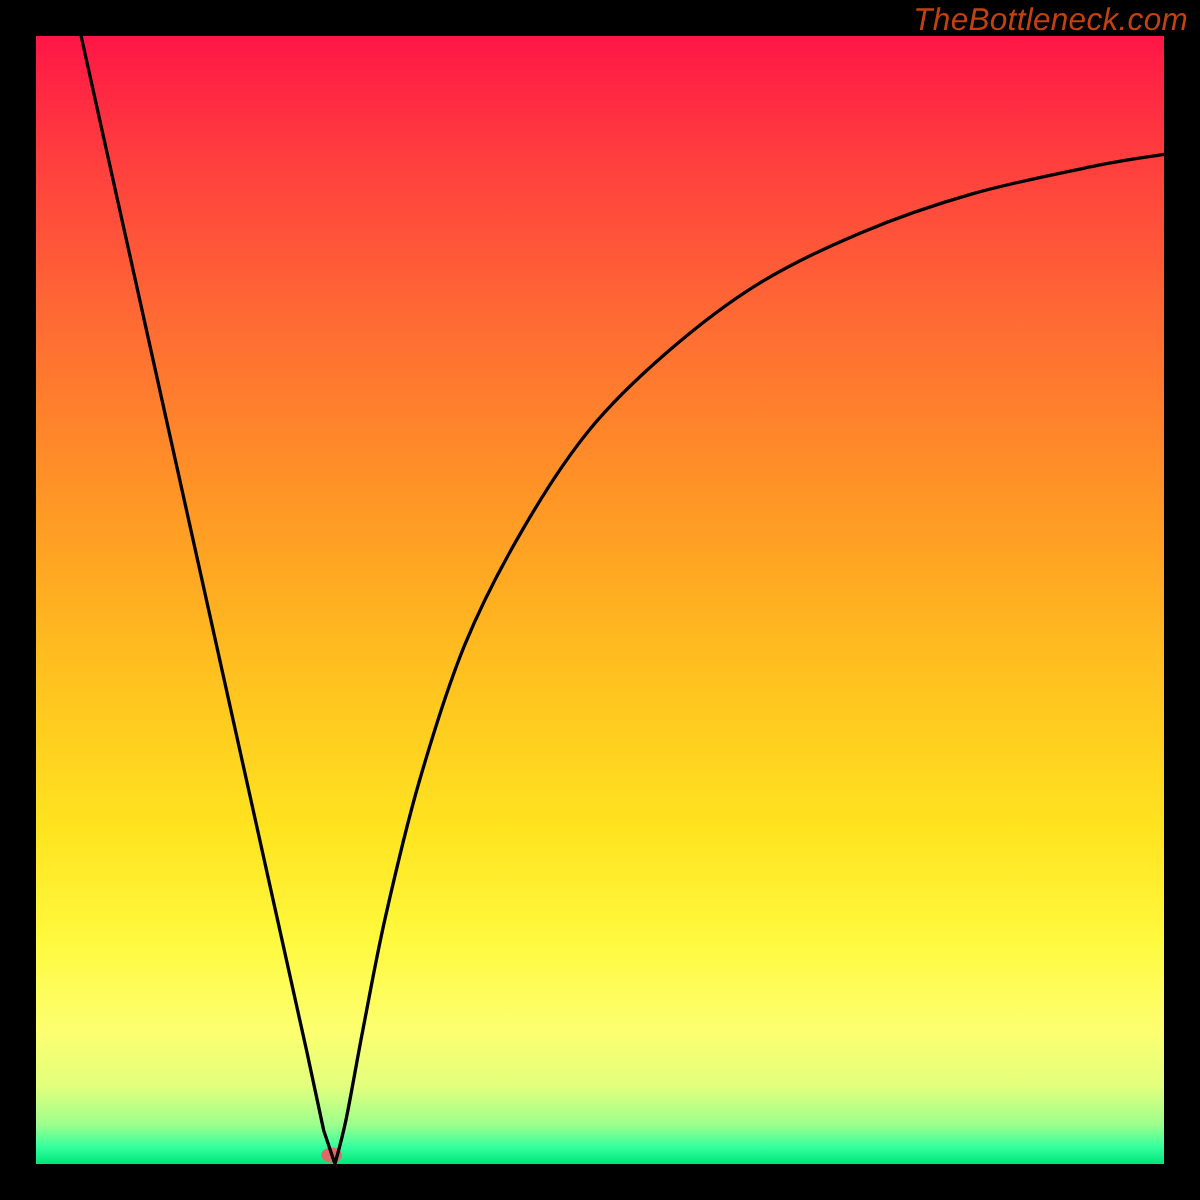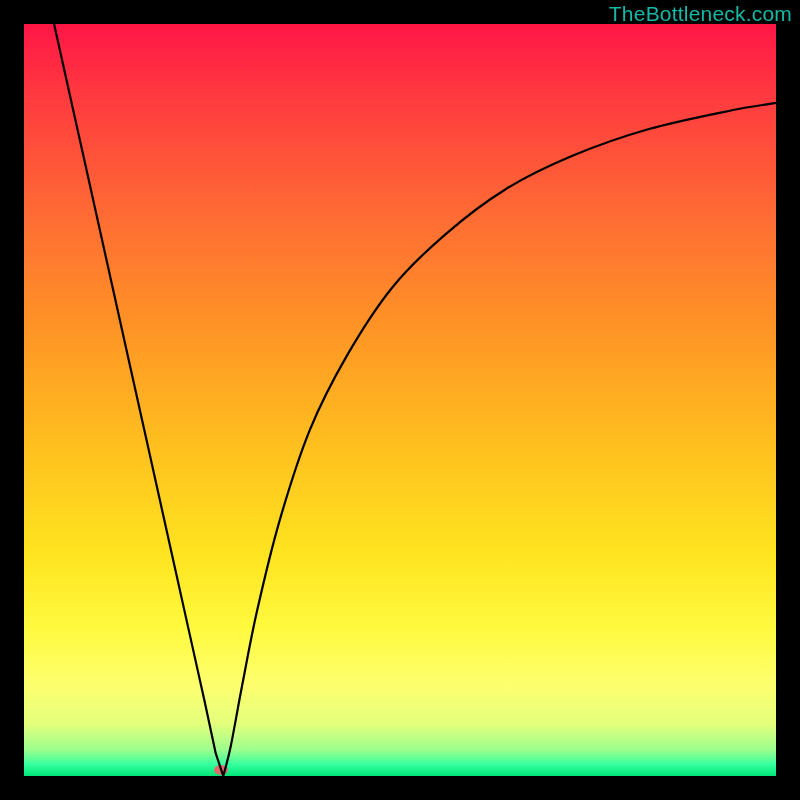--- a/index.html
+++ b/index.html
@@ -24,24 +24,25 @@
     position: absolute;
     left: 0;
     top: 0;
     width: 752px;
     height: 752px;
   }
   .watermark {
     position: absolute;
     top: 2px;
     right: 8px;
-    color: #14b8a6;
+    color: #c2410c;
     font-size: 21px;
     letter-spacing: 0.2px;
     font-weight: 400;
+    font-style: italic;
   }
 </style>
 </head>
 <body>
 
 <div class="frame">
   <svg class="plot" viewBox="0 0 752 752" preserveAspectRatio="none">
     <defs>
       <linearGradient id="bg-grad" x1="0" y1="0" x2="0" y2="1">
           <stop offset="0%" stop-color="#ff1646"></stop>

